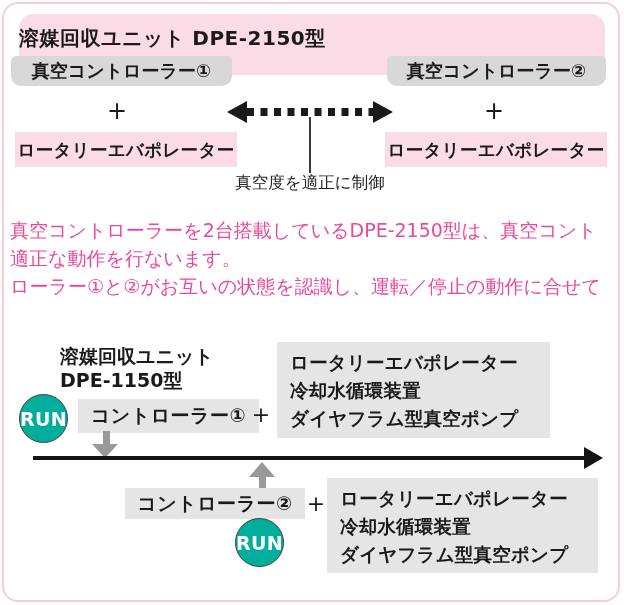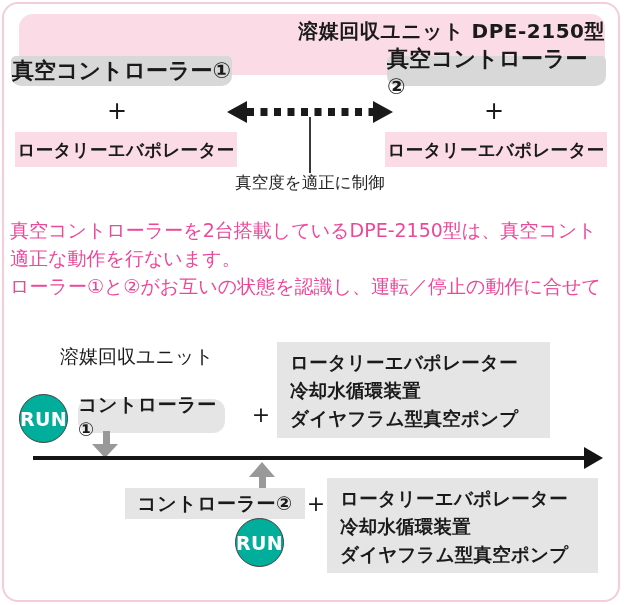--- a/index.html
+++ b/index.html
@@ -14,28 +14,28 @@
   .frame{
     position:absolute;left:2px;top:2px;right:4px;bottom:3px;
     border:2px solid #f3cdd9;border-radius:16px;
     pointer-events:none;
   }
   .abs{position:absolute;}
   
   .pink-title-box{
     left:19px;top:14px;width:586px;height:61px;
     background:#fbdce6;border-radius:14px;
-    display:flex;justify-content:flex-end;align-items:flex-start;
-    padding-top:4px;box-sizing:border-box;
+    display:flex;justify-content:flex-start;align-items:flex-start;
+    padding-top:11px;box-sizing:border-box;
     font-size:20px;font-weight:700;letter-spacing:.5px;
   }
   .gray-pill{
     background:#d8d8d8;height:30px;
     display:flex;align-items:center;justify-content:center;
-    font-size:22px;font-weight:700;
+    font-size:18px;font-weight:700;
   }
   .gray-pill.left{left:11px;top:56px;width:221px;border-radius:5px 5px 10px 10px;}
   .gray-pill.right{left:387px;top:56px;width:219px;border-radius:5px 5px 10px 10px;}
   .plus-top{font-size:24px;font-weight:400;width:24px;text-align:center;line-height:24px;}
   .pink-ev-box{
     background:#fbdce6;height:35px;
     display:flex;align-items:center;justify-content:center;
     font-size:17.5px;font-weight:700;letter-spacing:.3px;
   }
   .pink-ev-box.left{left:15px;top:132px;width:222px;}
@@ -47,36 +47,36 @@
   }
   
   .description{
     left:10px;top:216px;width:608px;
     font-size:19px;line-height:28px;color:#ec4899;
     white-space:nowrap;
   }
   
   .unit-label{
     left:60px;top:344px;
-    font-size:19px;line-height:24px;font-weight:400;
+    font-size:19px;line-height:24px;font-weight:700;
   }
   .run-badge{
     width:47px;height:47px;border-radius:50%;
     background:#00ae9b;border:1px solid #404040;
     display:flex;align-items:center;justify-content:center;
     color:#ffffff;font-size:19px;font-weight:700;letter-spacing:.3px;
   }
   .run-badge.one{left:19px;top:394px;}
   .run-badge.two{left:235px;top:518px;}
   .ctrl-box{
     background:#e5e5e5;
     display:flex;align-items:center;justify-content:center;
     font-size:19px;font-weight:700;letter-spacing:.5px;
   }
-  .ctrl-box.one{left:78px;top:399px;width:147px;height:34px;border-radius:12px;}
+  .ctrl-box.one{left:78px;top:399px;width:181px;height:34px;}
   .ctrl-box.two{left:125px;top:488px;width:180px;height:31px;}
   .plus-bottom{font-size:22px;font-weight:400;width:22px;text-align:center;}
   .equip-box{
     background:#e5e5e5;box-sizing:border-box;
     padding:7px 0 0 13px;
     font-size:18.5px;font-weight:700;line-height:28px;letter-spacing:.2px;
   }
   .equip-box.one{left:277px;top:342px;width:273px;height:96px;}
   .equip-box.two{left:327px;top:478px;width:271px;height:95px;}
   
@@ -129,20 +129,21 @@
 </div>
 
 <div class="abs description">
   <div>真空コントローラーを2台搭載しているDPE-2150型は、真空コント</div>
   <div>適正な動作を行ないます。</div>
   <div>ローラー①と②がお互いの状態を認識し、運転／停止の動作に合せて</div>
 </div>
 
 <div class="abs unit-label">
   <div>溶媒回収ユニット</div>
+  <div>DPE-1150型</div>
 </div>
 
 <div class="abs run-badge one">
   <span>RUN</span>
 </div>
 
 <div class="abs ctrl-box one">
   <span>コントローラー①</span>
 </div>
 

